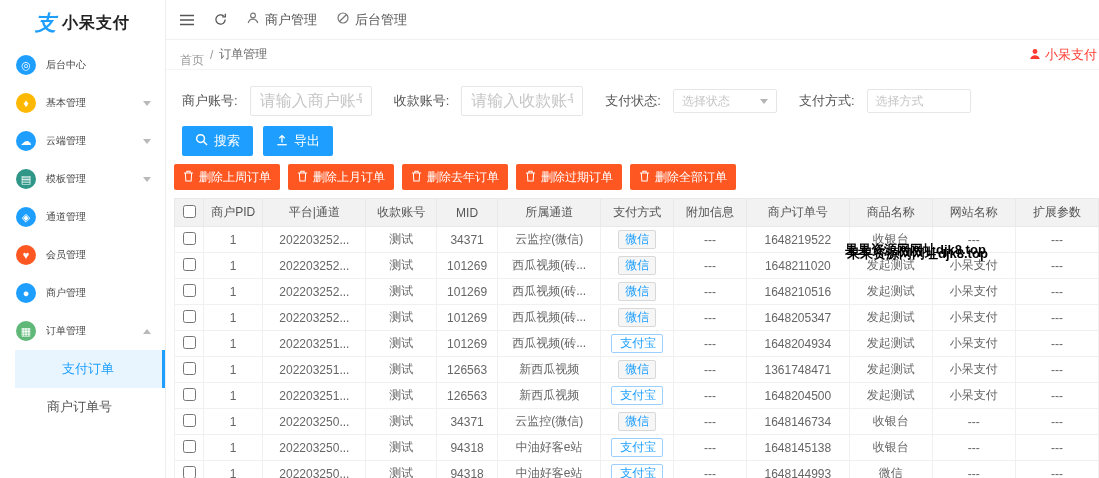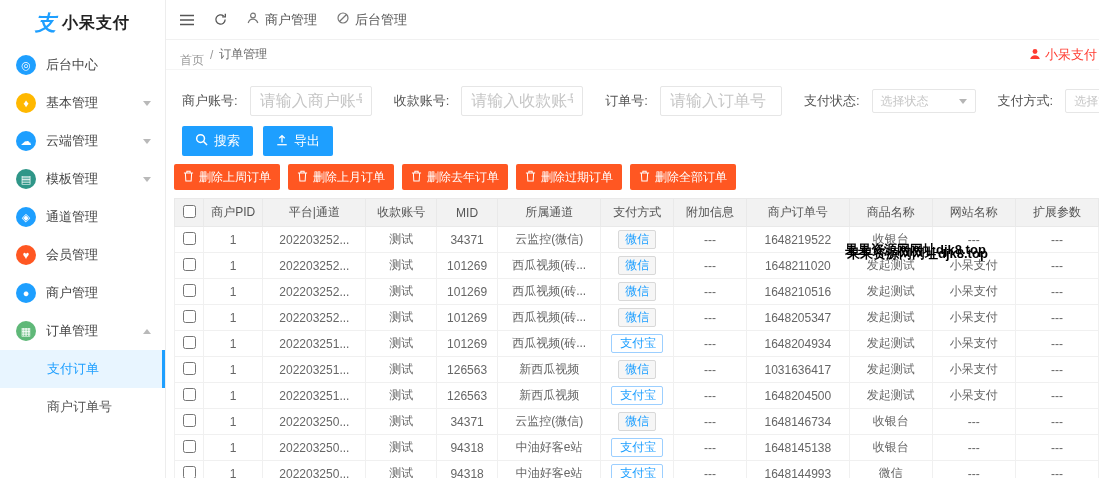--- a/index.html
+++ b/index.html
@@ -11,26 +11,26 @@
   .root { position: relative; width: 1099px; height: 478px; display: flex; overflow: hidden; background: #fff; }
 
   
   .sidebar { flex: 0 0 166px; width: 166px; border-right: 1px solid #ededed; background: #fff; }
   .logo { height: 46px; display: flex; align-items: center; justify-content: center; gap: 6px; }
   .logo-glyph { color: var(--primary); font-size: 21px; font-weight: bold; font-style: italic; }
   .logo-text { font-size: 16px; font-weight: bold; color: #222; letter-spacing: 1px; }
   .menu-item { height: 38px; display: flex; align-items: center; padding: 0 14px 0 16px; cursor: pointer; color: #444; }
   .menu-icon { width: 20px; height: 20px; border-radius: 50%; color: #fff; font-size: 11px; line-height: 20px;
                text-align: center; margin-right: 10px; flex: 0 0 20px; }
-  .menu-label { flex: 1; font-size: 13px; }
+  .menu-label { flex: 1; font-size: 10px; }
   .arrow { width: 0; height: 0; margin-left: 4px; }
   .arrow-down { border-left: 4px solid transparent; border-right: 4px solid transparent; border-top: 5px solid #b9b9b9; }
   .arrow-up   { border-left: 4px solid transparent; border-right: 4px solid transparent; border-bottom: 5px solid #b9b9b9; }
   .submenu-item { height: 38px; line-height: 38px; padding-left: 47px; color: #555; font-size: 13px; cursor: pointer; }
-  .submenu-item.active { background: var(--active-bg); color: var(--primary); border-right: 3px solid var(--primary); }
+  .submenu-item.active { background: var(--active-bg); color: var(--primary); border-right: 3px solid var(--primary); margin-left: 15px; }
 
   
   .main { flex: 1; min-width: 0; display: flex; flex-direction: column; }
   .topbar { height: 40px; border-bottom: 1px solid #f1f1f1; display: flex; align-items: center; padding: 0 14px; gap: 20px; }
   .tb-icon { display: inline-flex; align-items: center; cursor: pointer; }
   .tab { display: flex; align-items: center; gap: 6px; color: #555; font-size: 13px; cursor: pointer; }
 
   .breadcrumb-bar { height: 30px; display: flex; align-items: center; padding: 0 14px; font-size: 12px;
                     color: #999; position: relative; border-bottom: 1px solid #f5f5f5; }
   .crumb { cursor: pointer; margin-top: 12px; }
@@ -186,24 +186,20 @@
       <div class="filters" id="filters">
           <div class="fgroup">
             <span class="flabel">商户账号:</span>
             <input class="finput" placeholder="请输入商户账号" style="">
           </div>
           <div class="fgroup">
             <span class="flabel">收款账号:</span>
             <input class="finput" placeholder="请输入收款账号" style="">
           </div>
           <div class="fgroup">
-            <span class="flabel">订单号:</span>
-            <input class="finput" placeholder="请输入订单号" style="">
-          </div>
-          <div class="fgroup">
             <span class="flabel">支付状态:</span>
             <div class="fselect">
               <span class="fselect-text">选择状态</span>
               <span class="caret"></span>
             </div>
           </div>
           <div class="fgroup">
             <span class="flabel">支付方式:</span>
             <div class="fselect">
               <span class="fselect-text">选择方式</span>
@@ -369,21 +365,21 @@
             </tr>
             <tr>
               <td><input type="checkbox" style=""></td>
               <td>1</td>
               <td>202203251...</td>
               <td>测试</td>
               <td>126563</td>
               <td>新西瓜视频</td>
               <td><span class="badge wechat">微信</span></td>
               <td>---</td>
-              <td>1031636417</td>
+              <td>1361748471</td>
               <td>发起测试</td>
               <td>小呆支付</td>
               <td>---</td>
             </tr>
             <tr>
               <td><input type="checkbox" style=""></td>
               <td>1</td>
               <td>202203251...</td>
               <td>测试</td>
               <td>126563</td>

